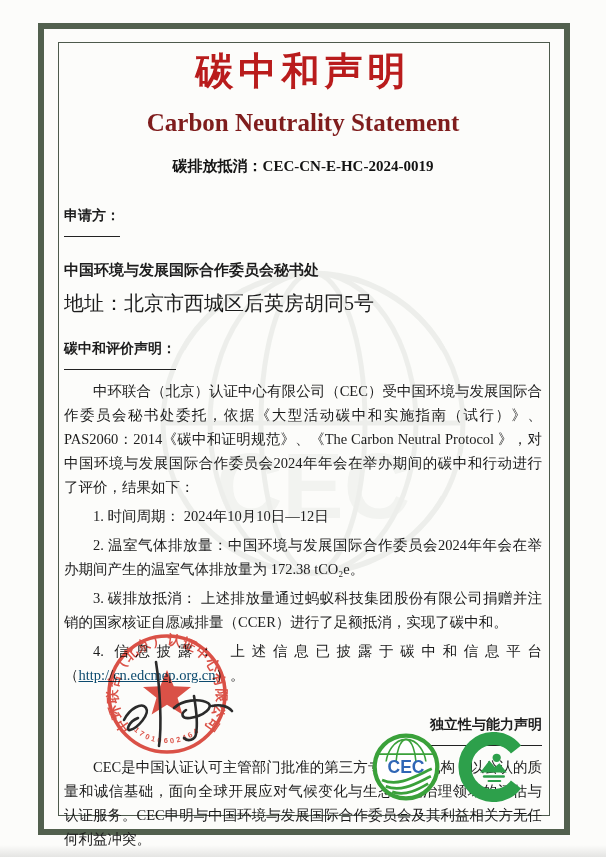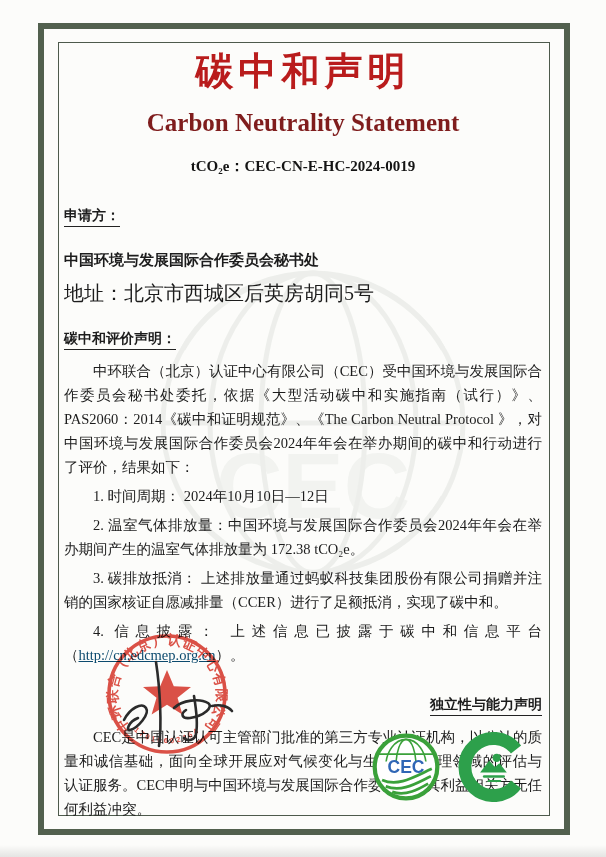--- a/index.html
+++ b/index.html
@@ -29,21 +29,21 @@
   }
   .doc-subtitle{
     margin-top:12px;text-align:center;font-size:25px;font-weight:bold;
     color:#7f1d1d;
   }
   .cert-line{
     margin-top:20px;text-align:center;font-size:15px;font-weight:bold;color:#141414;
   }
   .label-underline{
     display:inline-block;font-weight:bold;font-size:14px;
-    border-bottom:1.5px solid #222;padding-bottom:1px;
+    border-bottom:1.5px solid #222;padding-bottom:11px;
   }
   .applicant-label{margin-top:30px;}
   .applicant-name{margin-top:24px;font-weight:bold;font-size:15px;}
   .applicant-address{margin-top:10px;font-size:20px;}
   .decl-heading{margin-top:22px;}
   .body-par{
     margin-top:9px;font-size:14.5px;line-height:24px;text-align:justify;
     text-indent:2em;
   }
   .list-item{
@@ -83,21 +83,21 @@
   <text x="0" y="95" text-anchor="middle" font-size="92" font-weight="bold" fill="#6f806f" font-family="Liberation Sans, sans-serif" opacity="0.7">CEC</text>
 </svg>
 
 <div class="outer-border">
   <div class="inner-border"></div>
 </div>
 
 <div class="content">
   <div class="doc-title">碳中和声明</div>
   <div class="doc-subtitle">Carbon Neutrality Statement</div>
-  <div class="cert-line"><span>tCO₂e：</span><span>CEC-CN-E-HC-2024-0019</span></div>
+  <div class="cert-line"><span>碳排放抵消：</span><span>CEC-CN-E-HC-2024-0019</span></div>
 
   <div class="applicant-label">
     <span class="label-underline hei">申请方：</span>
   </div>
   <div class="applicant-name hei">中国环境与发展国际合作委员会秘书处</div>
   <div class="applicant-address">地址：北京市西城区后英房胡同5号</div>
 
   <div class="decl-heading">
     <span class="label-underline hei">碳中和评价声明：</span>
   </div>

